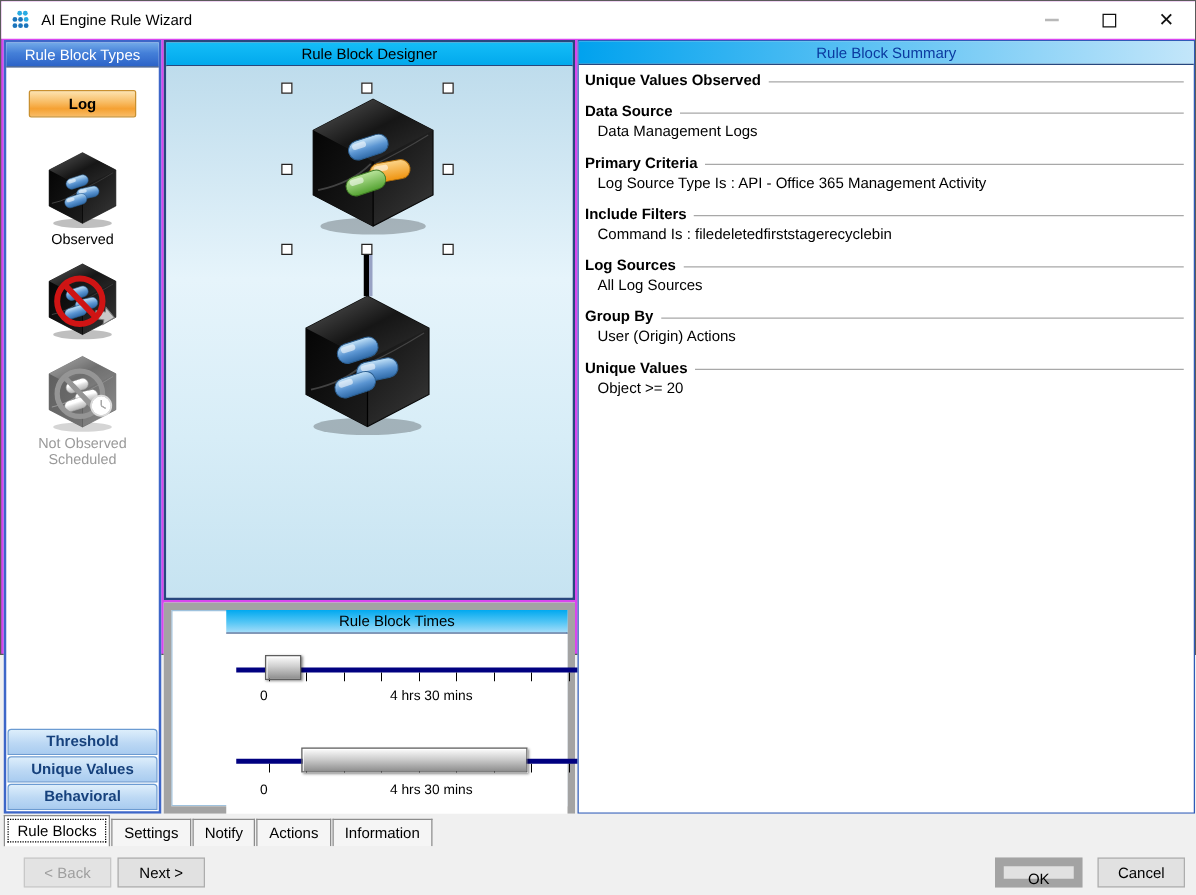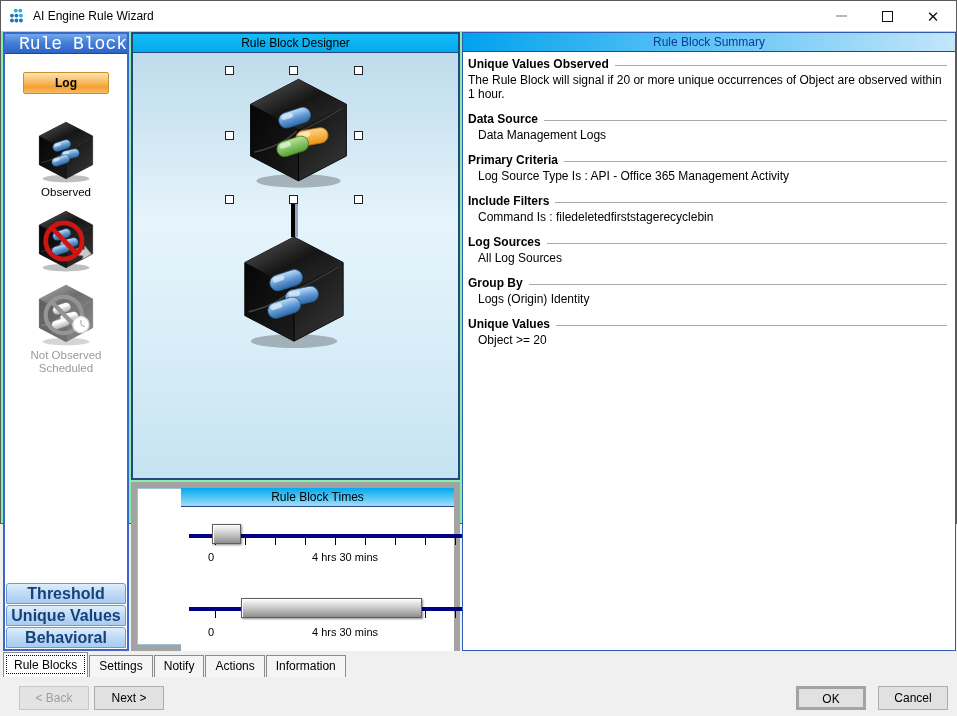--- a/index.html
+++ b/index.html
@@ -1,41 +1,41 @@
 <!DOCTYPE html>
 <html><head>
 <meta charset="utf-8">
 <style>
   * { margin:0; padding:0; box-sizing:border-box; }
   html,body { width:957px; height:716px; overflow:hidden; font-family:"Liberation Sans", sans-serif; background:#f0f0f0; }
-  .window { position:relative; width:957px; height:524px; background:#86efac; border:1px solid #5a5a5a; }
+  .window { position:relative; width:957px; height:524px; background:#d946ef; border:1px solid #5a5a5a; }
 
   
   .titlebar { position:absolute; top:0; left:0; right:0; height:30px; background:#fff; display:flex; align-items:center; padding-left:8px; }
   .app-icon { width:18px; height:18px; margin-right:6px; }
   .title { font-size:12px; color:#000; }
   .win-controls { position:absolute; right:0; top:0; height:30px; display:flex; }
   .win-btn { width:46px; height:30px; display:flex; align-items:center; justify-content:center; cursor:default; }
   .glyph-min { width:11px; height:2px; background:#b8b8b8; }
   .glyph-max { width:11px; height:11px; border:1.5px solid #111; }
   .glyph-close { font-size:15px; color:#111; line-height:1; }
 
   
   .left-panel { position:absolute; left:2px; top:31px; width:126px; height:619px; background:#fff; border:2px solid #3d66c8; display:flex; flex-direction:column; }
-  .panel-header-blue { height:20px; background:linear-gradient(180deg,#72aae9 0%,#447fd8 45%,#2c63c8 100%); color:#fff; font-size:18px; text-align:right; line-height:20px; border-bottom:1px solid #27477e;font-family:Liberation Mono, monospace; }
+  .panel-header-blue { height:20px; background:linear-gradient(180deg,#72aae9 0%,#447fd8 45%,#2c63c8 100%); color:#fff; font-size:12px; text-align:center; line-height:20px; border-bottom:1px solid #27477e; }
   .log-tab { margin:18px; height:22px; background:linear-gradient(180deg,#fde3b0 0%,#f8bb62 45%,#f5a133 70%,#f8bc66 100%); border:1px solid #c9902f; border-radius:2px; font-size:12px; font-weight:bold; color:#000; text-align:center; line-height:20px; }
   .type-list { flex:1; overflow:hidden; display:flex; flex-direction:column; align-items:center; padding-top:8px; }
   .type-item { display:flex; flex-direction:column; align-items:center; margin-bottom:10px; }
   .type-icon { width:64px; height:64px; }
   .type-icon svg { width:100%; height:100%; }
   .type-label { font-size:11.5px; color:#000; text-align:center; line-height:13px; margin-top:2px; }
   .type-item.disabled .type-label { color:#9a9a9a; }
   .type-item.disabled .type-icon { filter:grayscale(1) brightness(1.45) opacity(.65); }
   .left-bottom-tabs { display:flex; flex-direction:column; gap:1px; padding:1px; }
-  .lb-btn { height:21px; background:linear-gradient(180deg,#ddeefb 0%,#bcd8f4 55%,#a9ccf0 100%); border:1px solid #6b9bd2; border-radius:3px 3px 0 0; font-size:16px; font-weight:bold; color:#16417c; text-align:center; line-height:19px; }
+  .lb-btn { height:21px; background:linear-gradient(180deg,#ddeefb 0%,#bcd8f4 55%,#a9ccf0 100%); border:1px solid #6b9bd2; border-radius:3px 3px 0 0; font-size:12px; font-weight:bold; color:#16417c; text-align:center; line-height:19px; }
 
   
   .designer-panel { position:absolute; left:130px; top:31px; width:329px; height:448px; border:2px solid #27477e; box-shadow:inset 0 0 0 1px #9fc2dd; background:#fff; }
   .panel-header-cyan { height:19px; background:linear-gradient(180deg,#14bdf8 0%,#02a9ec 100%); color:#000; font-size:12px; text-align:center; line-height:19px; border-bottom:1px solid #27477e; }
   .designer-body { position:relative; width:100%; height:425px; background:linear-gradient(180deg,#bedcec 0%,#e6f4fb 40%,#d7edf7 70%,#c6e3f1 100%); overflow:hidden; }
   .cube { position:absolute; }
   .cube svg { width:100%; height:100%; }
   .handle { position:absolute; width:9px; height:9px; background:#fff; border:1px solid #222; }
   .connector { position:absolute; left:158px; top:151px; width:7px; height:33px; background:linear-gradient(90deg,#000 0 4px,#98a2c4 4px); }
 
@@ -60,21 +60,21 @@
 
   
   .tabstrip { position:absolute; left:0; top:650px; width:957px; height:26px; background:#f0f0f0; display:flex; align-items:flex-end; padding-left:2px; }
   .tab { font-size:12px; color:#000; background:#f5f5f5; border:1px solid #8c8c8c; border-bottom:none; padding:3px 9px 4px 9px; margin-right:1px;text-align:center; }
   .tab.active { background:#fff; padding:5px 10px 5px 10px; outline:1px dotted #000; outline-offset:-4px; position:relative; z-index:2; }
 
   
   .bottombar { position:absolute; left:0; top:676px; width:957px; height:40px; background:#f0f0f0; }
   .btn { position:absolute; top:9px; height:24px; width:70px; font-size:12px; font-family:"Liberation Sans",sans-serif; text-align:center; line-height:22px; background:#e1e1e1; border:1px solid #adadad; color:#000; }
   .btn.disabled { color:#9f9f9f; border-color:#c8c8c8; background:#e3e3e3; }
-  .btn.default { border:3px solid #a3a3a3; line-height:20px; }
+  .btn.default { border:7px solid #a3a3a3; line-height:20px; }
 </style>
 </head>
 <body>
 
 <svg width="0" height="0" style="position:absolute">
   <defs>
     <linearGradient id="cf" x1="0" y1="0" x2="1" y2="1">
       <stop offset="0" stop-color="#4c4c4c"></stop>
         <stop offset="0.45" stop-color="#141414"></stop>
         <stop offset="0.8" stop-color="#2b2b2b"></stop>
@@ -292,21 +292,20 @@
   </div>
 
   <div class="summary-panel">
     <div class="summary-header">Rule Block Summary</div>
     <div class="summary-body" id="summary-sections">
         <div class="sum-sec">
           <div class="sum-head">
             <span class="sum-title">Unique Values Observed</span>
             <span class="sum-rule"></span>
           </div>
-          <div class="sum-line">The Rule Block will signal if 20 or more unique occurrences of Object are observed within 1 hour.</div>
         </div>
         <div class="sum-sec">
           <div class="sum-head">
             <span class="sum-title">Data Source</span>
             <span class="sum-rule"></span>
           </div>
           <div class="sum-line ind">Data Management Logs</div>
         </div>
         <div class="sum-sec">
           <div class="sum-head">
@@ -327,21 +326,21 @@
             <span class="sum-title">Log Sources</span>
             <span class="sum-rule"></span>
           </div>
           <div class="sum-line ind">All Log Sources</div>
         </div>
         <div class="sum-sec">
           <div class="sum-head">
             <span class="sum-title">Group By</span>
             <span class="sum-rule"></span>
           </div>
-          <div class="sum-line ind">Logs (Origin) Identity</div>
+          <div class="sum-line ind">User (Origin) Actions</div>
         </div>
         <div class="sum-sec">
           <div class="sum-head">
             <span class="sum-title">Unique Values</span>
             <span class="sum-rule"></span>
           </div>
           <div class="sum-line ind">Object &gt;= 20</div>
         </div>
       </div>
   </div>

